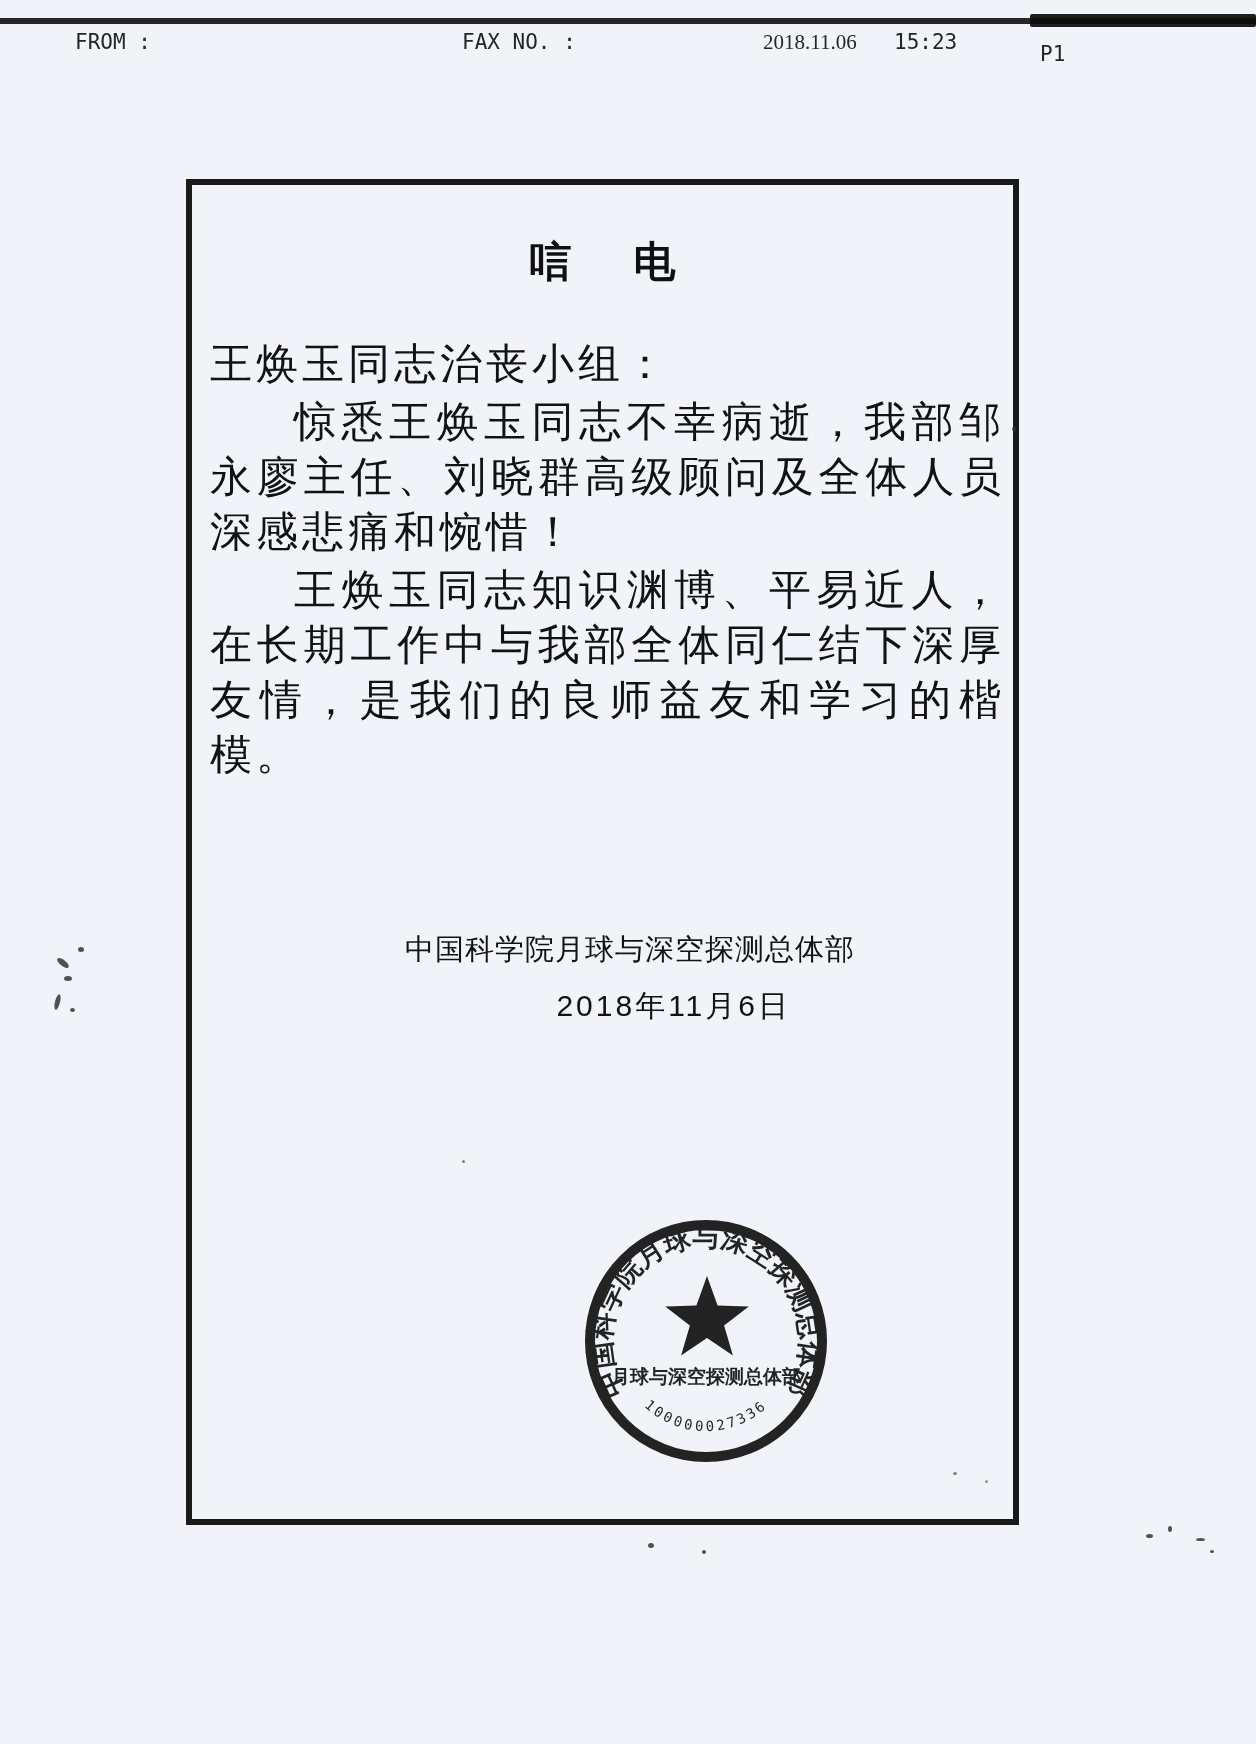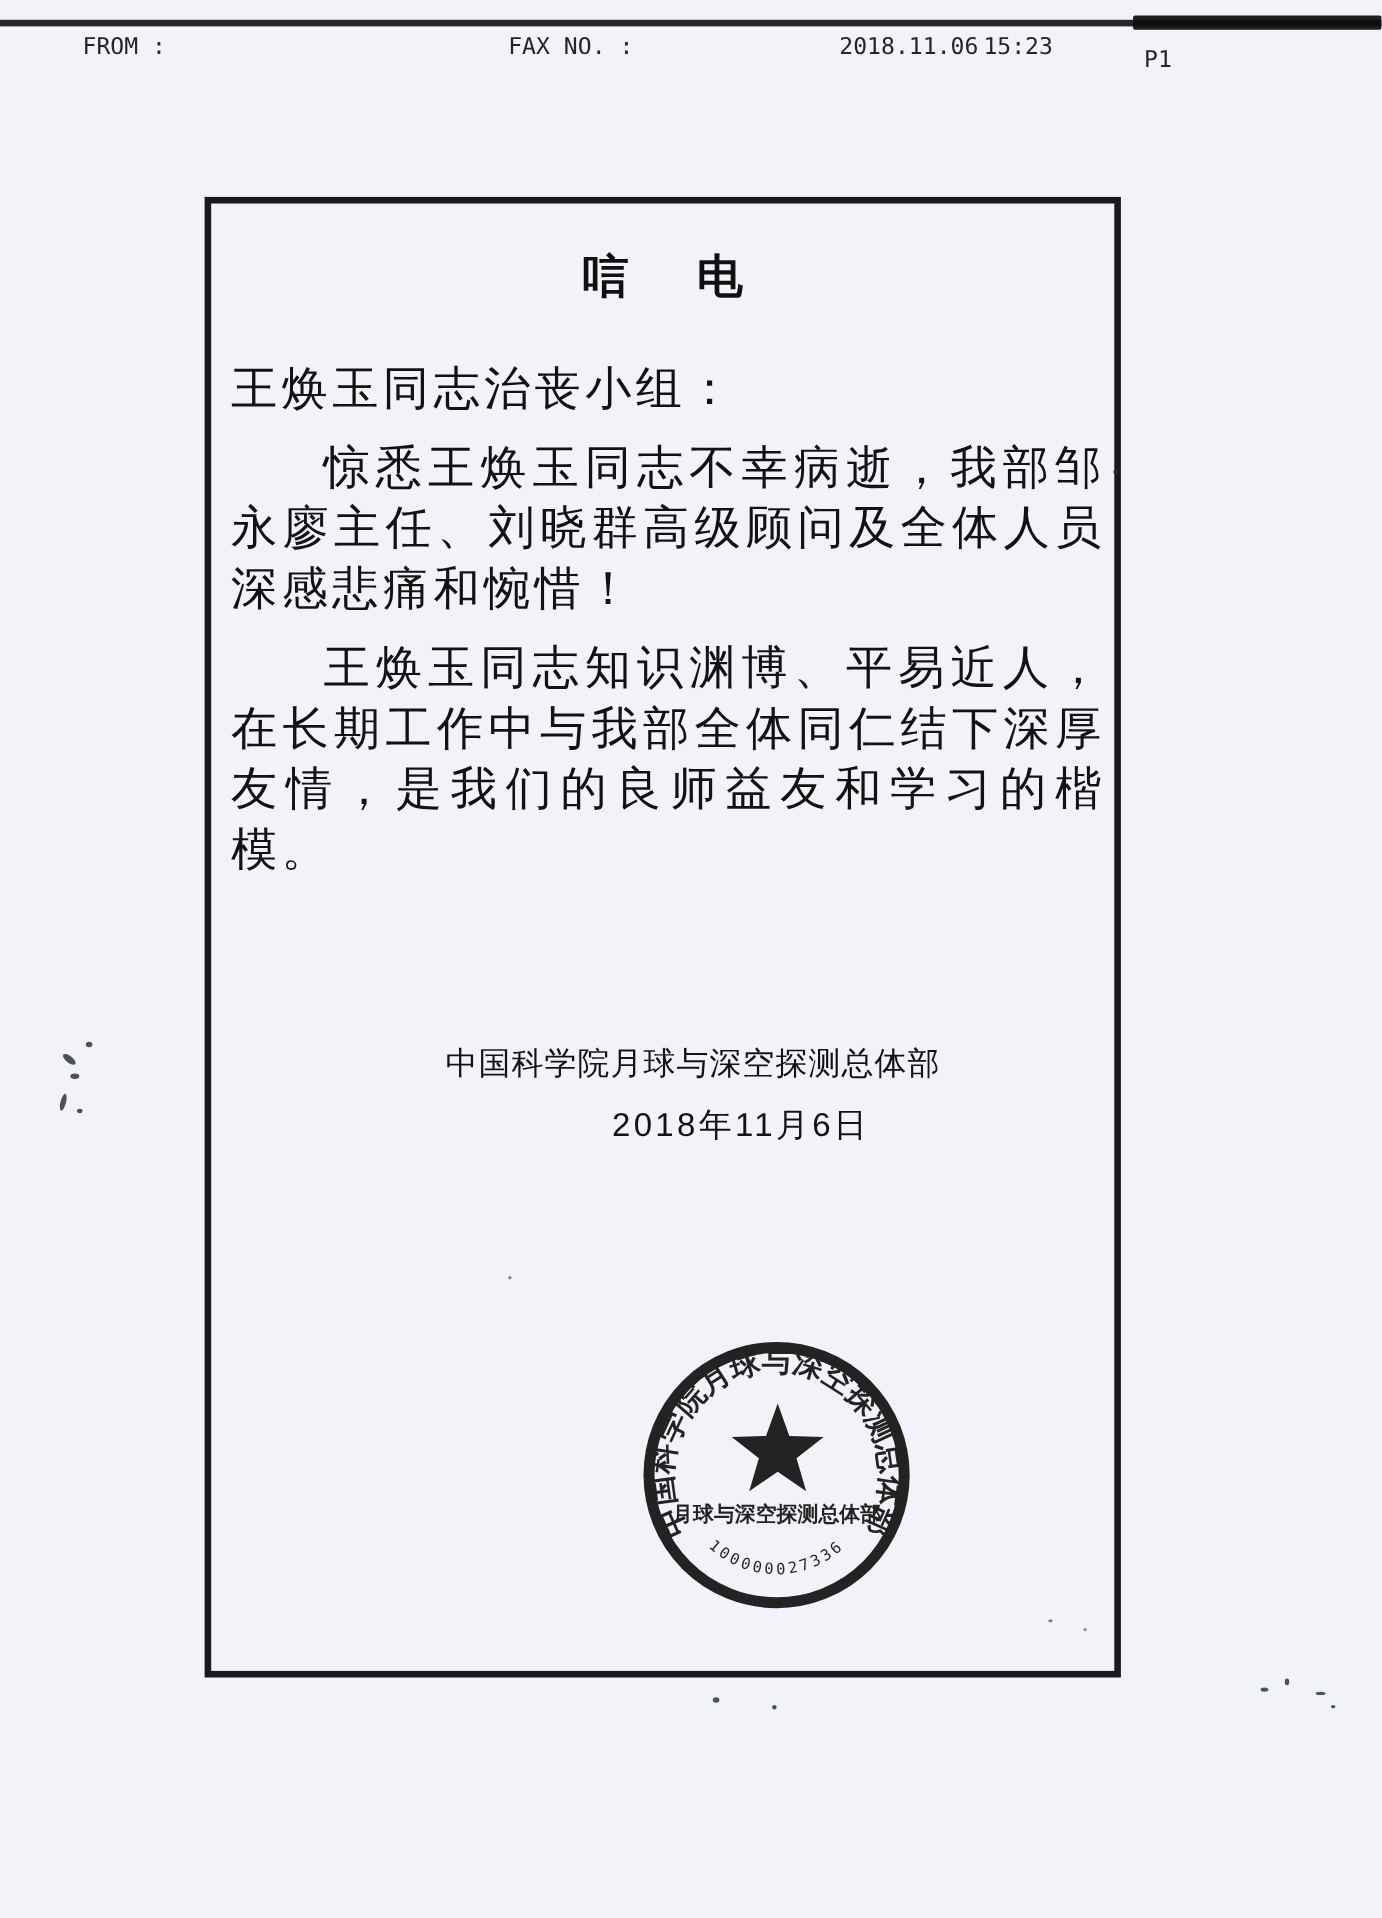--- a/index.html
+++ b/index.html
@@ -18,47 +18,47 @@
   }
   .scan-bar-top-right {
     position:absolute; left:1030px; top:14px; width:226px; height:13px;
     background:#0c0c0c; border-radius:2px; opacity:.92;
   }
   
   .fax-header { position:absolute; top:30px; left:0; width:100%;
     font-family:"DejaVu Sans Mono", monospace; font-size:21px; color:#23252a; }
   .fax-from  { position:absolute; left:75px;  top:0; }
   .fax-no    { position:absolute; left:462px; top:0; }
-  .fax-date  { position:absolute; left:763px; top:0; }
+  .fax-date  { position:absolute; left:763px; top:0;font-family:Liberation Serif, serif; }
   .fax-time  { position:absolute; left:894px; top:0; }
   .fax-page  { position:absolute; left:1040px; top:12px; }
 
   
   .letter-box {
     position:absolute; left:186px; top:179px; width:833px; height:1346px;
     border:6px solid #1a1a1a;
     padding:34px 8px 0 18px;
   }
   .letter-title {
-    margin-top:4px;
+    margin-top:15px;
     text-align:center;
     font-size:42px; font-weight:bold;
     letter-spacing:10px;
     color:#101010;
   }
   .letter-body {
     margin-top:46px;
     font-size:42px;
     line-height:55px;
     letter-spacing:4px;
     text-align:justify;
     color:#121212;
   }
   .letter-salutation { text-indent:0; }
-  .letter-body p.para { text-indent:2em; margin-top:17px; }
+  .letter-body p.para { text-indent:2em; margin-top:3px; }
 
   .letter-signature {
     margin-top:148px;
     text-align:right;
     padding-right:150px;
     font-size:29px;
     letter-spacing:1px;
     color:#121212;
   }
   .letter-date {

